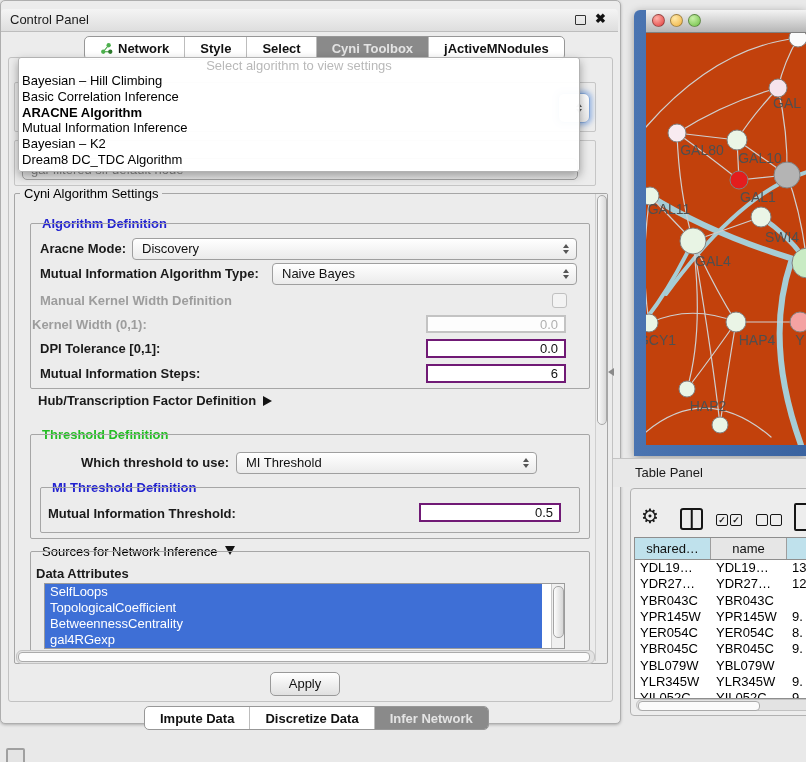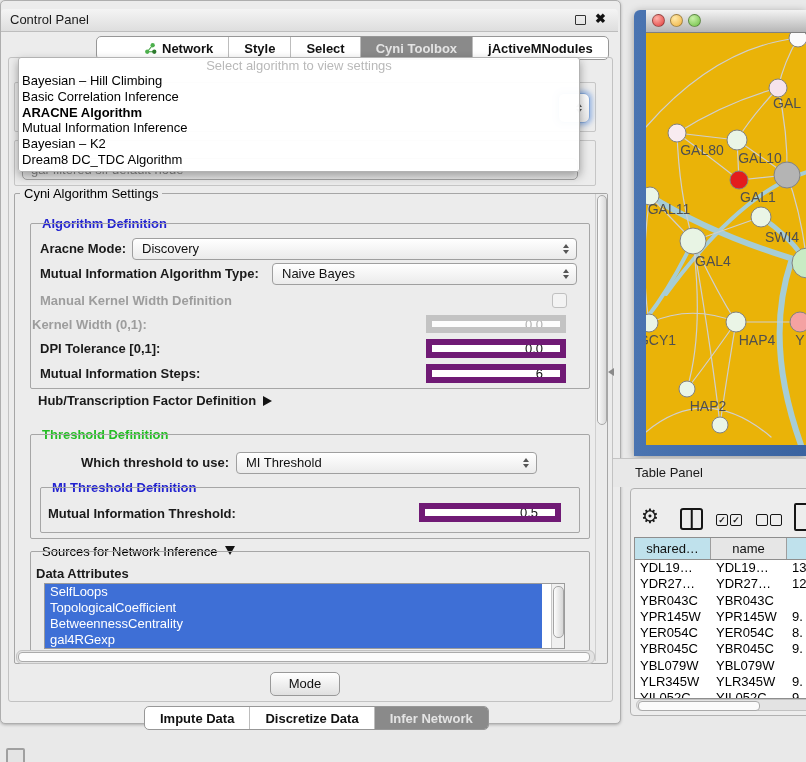--- a/index.html
+++ b/index.html
@@ -10,39 +10,39 @@
   .cp-titlebar{left:1px;top:9px;width:617px;height:22px;background:linear-gradient(#f4f4f4,#dedede);border-bottom:1px solid #bdbdbd;border-radius:4px 4px 0 0;}
   .cp-title{position:absolute;left:9px;top:3px;font-size:13px;color:#1a1a1a;}
   .cp-float{position:absolute;right:32px;top:6px;width:9px;height:8px;border:1.5px solid #333;border-radius:1px;cursor:pointer;}
   .cp-close{position:absolute;right:12px;top:2px;font-size:13px;font-weight:bold;color:#111;cursor:pointer;}
   
   .tabstrip{display:flex;background:#fff;border:1px solid #979797;border-radius:5px;overflow:hidden;height:22px;}
   .tabstrip .seg{display:flex;align-items:center;padding:0 15px;font-size:13px;font-weight:600;color:#111;border-right:1px solid #bdbdbd;cursor:pointer;white-space:nowrap;}
   .tabstrip .seg:last-child{border-right:none;}
   .tabstrip .seg.sel{background:#8a8a8a;color:#e4e4e4;}
   .tabstrip .seg.b{font-weight:700;}
-  .top-tabs{left:96px;top:36px;padding-left:32px;}
+  .top-tabs{left:84px;top:36px;}
   .bot-tabs{left:144px;top:706px;}
   .net-ic{width:13px;height:13px;margin-right:5px;}
   
   .content-border{left:8px;top:57px;width:603px;height:643px;border:1px solid #c2c2c2;border-radius:3px;}
   .group{border:1px solid #a6a6a6;border-radius:2px;}
   .legend{position:absolute;font-size:13px;background:#ececec;padding:0 4px;white-space:nowrap;}
   .legend.blue{color:#2323cf;font-weight:600;}
   .legend.green{color:#23bd23;font-weight:600;}
   .lbl{position:absolute;font-size:13px;font-weight:700;color:#1a1a1a;white-space:nowrap;}
   .lbl.dis{color:#9d9d9d;}
   
   .combo{position:absolute;background:linear-gradient(#ffffff,#ebebeb);border:1px solid #9f9f9f;border-radius:4px;font-size:13px;line-height:19px;padding-left:9px;color:#111;cursor:pointer;box-shadow:inset 0 1px 0 #fff;}
   .stepper{position:absolute;right:7px;top:50%;transform:translateY(-50%);display:flex;flex-direction:column;gap:2px;}
   .stepper i{width:0;height:0;border-left:3.5px solid transparent;border-right:3.5px solid transparent;}
   .stepper .up{border-bottom:4px solid #555;}
   .stepper .dn{border-top:4px solid #555;}
   
-  .field{position:absolute;border:6px solid #701a75;background:#fff;font-size:13px;text-align:right;padding:0 17px 0 2px;color:#111;font-family:"Liberation Sans",sans-serif;box-sizing:border-box;}
+  .field{position:absolute;border:2px solid #701a75;background:#fff;font-size:13px;text-align:right;padding:0 6px 0 2px;color:#111;font-family:"Liberation Sans",sans-serif;box-sizing:border-box;}
   .field.dis{border-color:#c3c3c3;color:#b0b0b0;background:#fdfdfd;}
   .chk{position:absolute;width:13px;height:13px;border:1px solid #c0c0c0;border-radius:3px;background:#f3f3f3;}
   .tri-r{display:inline-block;width:0;height:0;border-top:5.5px solid transparent;border-bottom:5.5px solid transparent;border-left:9px solid #141414;margin-left:7px;vertical-align:-1px;}
   .tri-d{display:inline-block;width:0;height:0;border-left:5.5px solid transparent;border-right:5.5px solid transparent;border-top:9px solid #141414;margin-left:7px;vertical-align:1px;}
   
   .popup{left:18px;top:57px;width:560px;height:113px;background:rgba(255,255,255,.96);border:1px solid #b2b2b2;border-radius:3px;box-shadow:0 4px 10px rgba(0,0,0,.35);z-index:30;}
   .popup .prompt{height:15px;line-height:15px;text-align:center;color:#b9b9b9;font-size:13px;}
   .popup .item{height:15.8px;line-height:15.8px;font-size:13px;color:#000;padding-left:3px;cursor:pointer;white-space:nowrap;}
   .popup .item.sel{font-weight:700;}
   .ghost-group{border:1px solid #c6c6c6;border-radius:2px;z-index:10;}
@@ -63,21 +63,21 @@
   .apply{left:270px;top:672px;width:68px;height:22px;background:linear-gradient(#ffffff,#e0e0e0);border:1px solid #999;border-radius:5px;font-size:13px;text-align:center;line-height:21px;color:#111;cursor:pointer;}
   .collapse-arrow{left:608px;top:368px;width:0;height:0;border-top:4px solid transparent;border-bottom:4px solid transparent;border-right:6px solid #8a8a8a;}
   .corner-icon{left:6px;top:748px;width:15px;height:13px;border:2px solid #a0a0a0;border-radius:2px;background:#e4e4e4;}
   
   .net-window{left:634px;top:10px;width:172px;height:446px;background:linear-gradient(90deg,#4a74b1,#3a63a0);border-radius:6px 0 0 0;box-shadow:0 2px 8px rgba(0,0,0,.35);}
   .net-titlebar{left:646px;top:10px;width:160px;height:22px;background:linear-gradient(#f3f3f3,#b6b6b6);border-bottom:1px solid #808080;z-index:5;}
   .light{position:absolute;top:4px;width:13px;height:13px;border-radius:50%;border:1px solid rgba(0,0,0,.35);box-sizing:border-box;cursor:pointer;}
   .light.red{left:6px;background:radial-gradient(circle at 35% 30%,#ffb0a8,#e03c3c);}
   .light.yellow{left:24px;background:radial-gradient(circle at 35% 30%,#ffe9a8,#efb13f);}
   .light.green{left:42px;background:radial-gradient(circle at 35% 30%,#c9f0a8,#6dbf43);}
-  .net-canvas{left:646px;top:32px;width:160px;height:413px;background:#eab308;overflow:hidden;z-index:4;}
+  .net-canvas{left:646px;top:32px;width:160px;height:413px;background:#c2410c;overflow:hidden;z-index:4;}
   
   .tp-strip{left:613px;top:458px;width:193px;height:28px;background:#e8e8e8;border-top:1px solid #c4c4c4;}
   .tp-title{position:absolute;left:22px;top:6px;font-size:13px;color:#1a1a1a;}
   .tp-box{left:630px;top:488px;width:200px;height:226px;background:#ededed;border:1px solid #b2b2b2;border-radius:4px;}
   .gear{left:641px;top:504px;font-size:20px;color:#1a1a1a;cursor:pointer;}
   .colview{left:680px;top:508px;width:19px;height:18px;border:2.5px solid #161616;border-radius:3px;cursor:pointer;}
   .colview i{position:absolute;left:50%;top:0;bottom:0;width:2.5px;background:#161616;transform:translateX(-50%);}
   .cb{position:absolute;width:10px;height:10px;border:1.5px solid #161616;border-radius:2px;font-size:9px;line-height:10px;text-align:center;font-weight:700;color:#161616;cursor:pointer;}
   .doc{left:794px;top:503px;width:16px;height:24px;border:2px solid #161616;border-radius:2px;background:#ededed;cursor:pointer;}
   .tbl{left:634px;top:537px;width:240px;height:160px;background:#fff;border:1px solid #8e8e8e;overflow:hidden;font-size:13px;}
@@ -213,21 +213,21 @@
       </div>
   <div class="attr-item">SelfLoops</div>
       <div class="attr-item">TopologicalCoefficient</div>
       <div class="attr-item">BetweennessCentrality</div>
       <div class="attr-item">gal4RGexp</div>
     </div>
   <div class="abs hscroll" style="left:16px;top:650px;width:577px;height:12px;">
     <div class="hthumb" style="width:570px;"></div>
   </div>
 
-  <div class="abs apply">Mode</div>
+  <div class="abs apply">Apply</div>
   <div class="abs tabstrip bot-tabs" id="botTabs">
       <div class="seg">
         <span>Impute Data</span>
       </div>
       <div class="seg">
         <span>Discretize Data</span>
       </div>
       <div class="seg sel">
         <span>Infer Network</span>
       </div>

